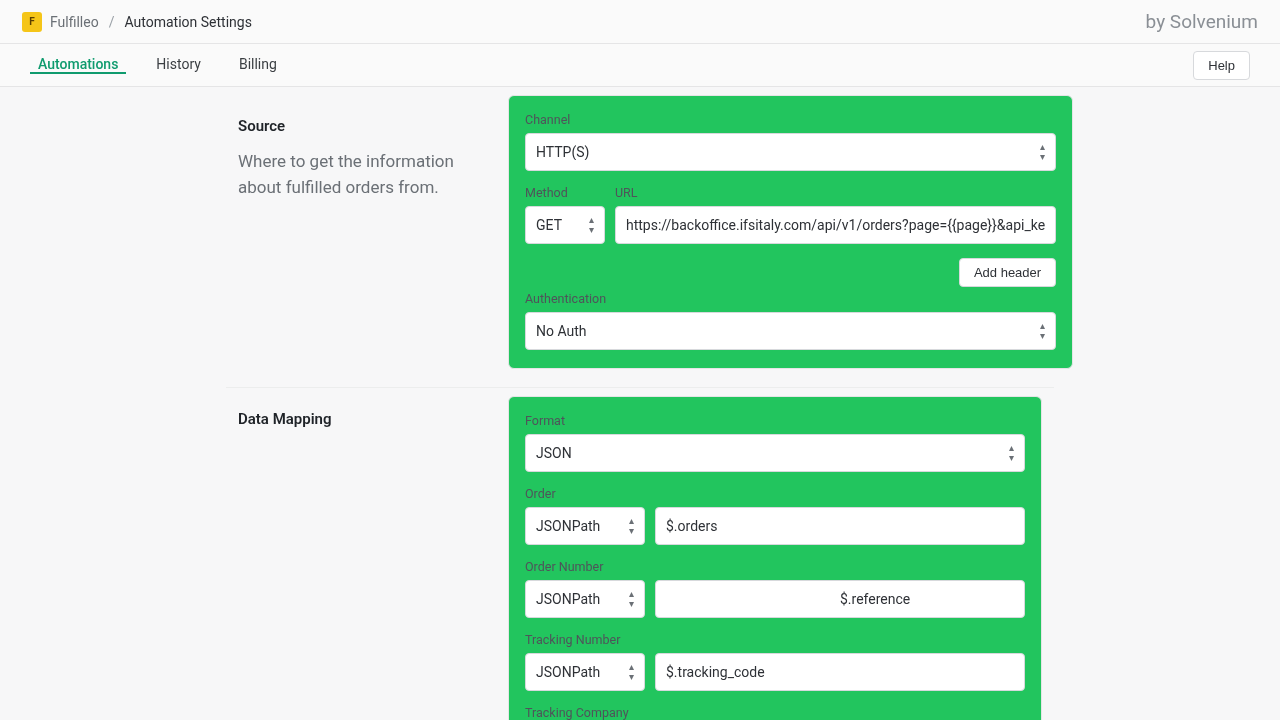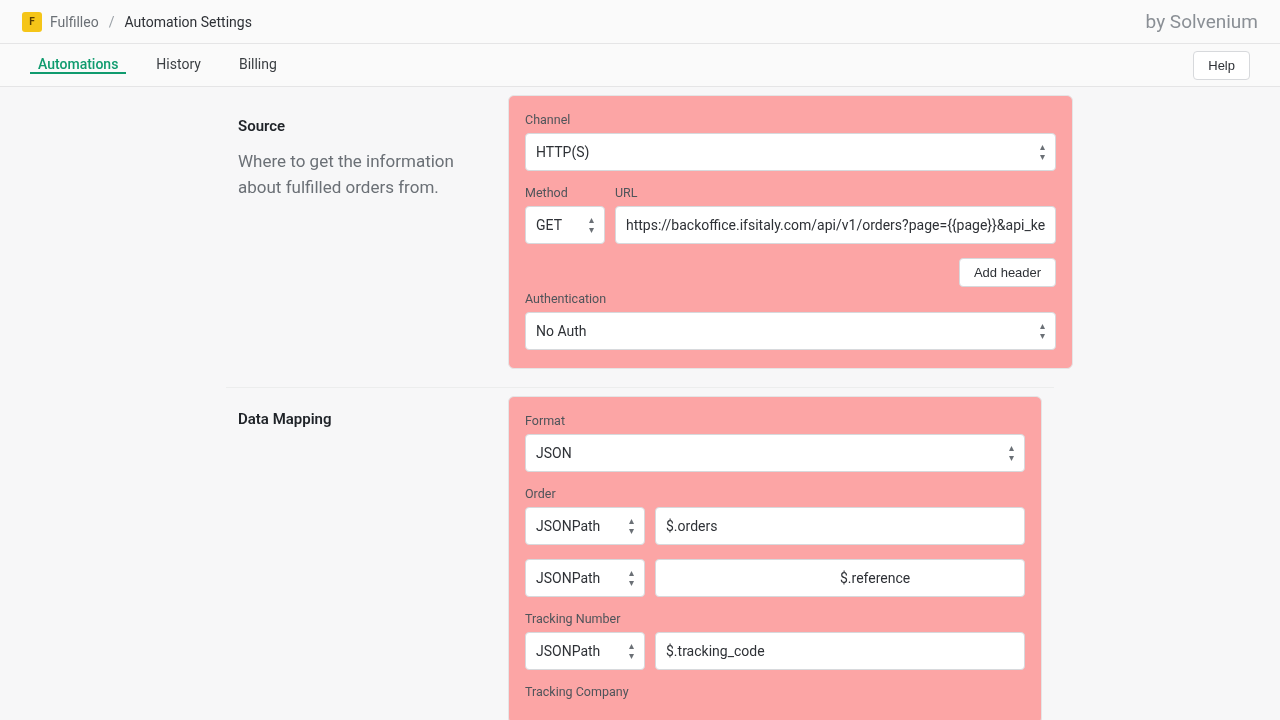--- a/index.html
+++ b/index.html
@@ -90,21 +90,21 @@
     color: #1f2328;
     margin-bottom: 14px;
   }
   .left-col p {
     font-size: 17px;
     line-height: 1.5;
     color: #6b7076;
   }
 
   .card {
-    background: #fca5a5;
+    background: #22c55e;
     border: 1px solid #e5e5e6;
     border-radius: 6px;
     padding: 16px 16px 18px 16px;
     flex: 1 1 auto;
     margin-top: 8px;
     margin-bottom: 18px;
   }
   .first-section { padding-top: 0; }
   .first-section .card { margin-top: 0; }
 
@@ -255,20 +255,21 @@
           </div>
           <div class="col-flex">
             <div class="input">
               <span>$.orders</span>
             </div>
           </div>
         </div>
       </div>
 
       <div class="field-group">
+        <label class="field-label">Order Number</label>
         <div class="inline-row">
           <div class="col-narrow">
             <div class="select">
               <span class="val">JSONPath</span>
               <span class="caret">▴<br>▾</span>
             </div>
           </div>
           <div class="col-flex">
             <div class="input">
               <span></span>

